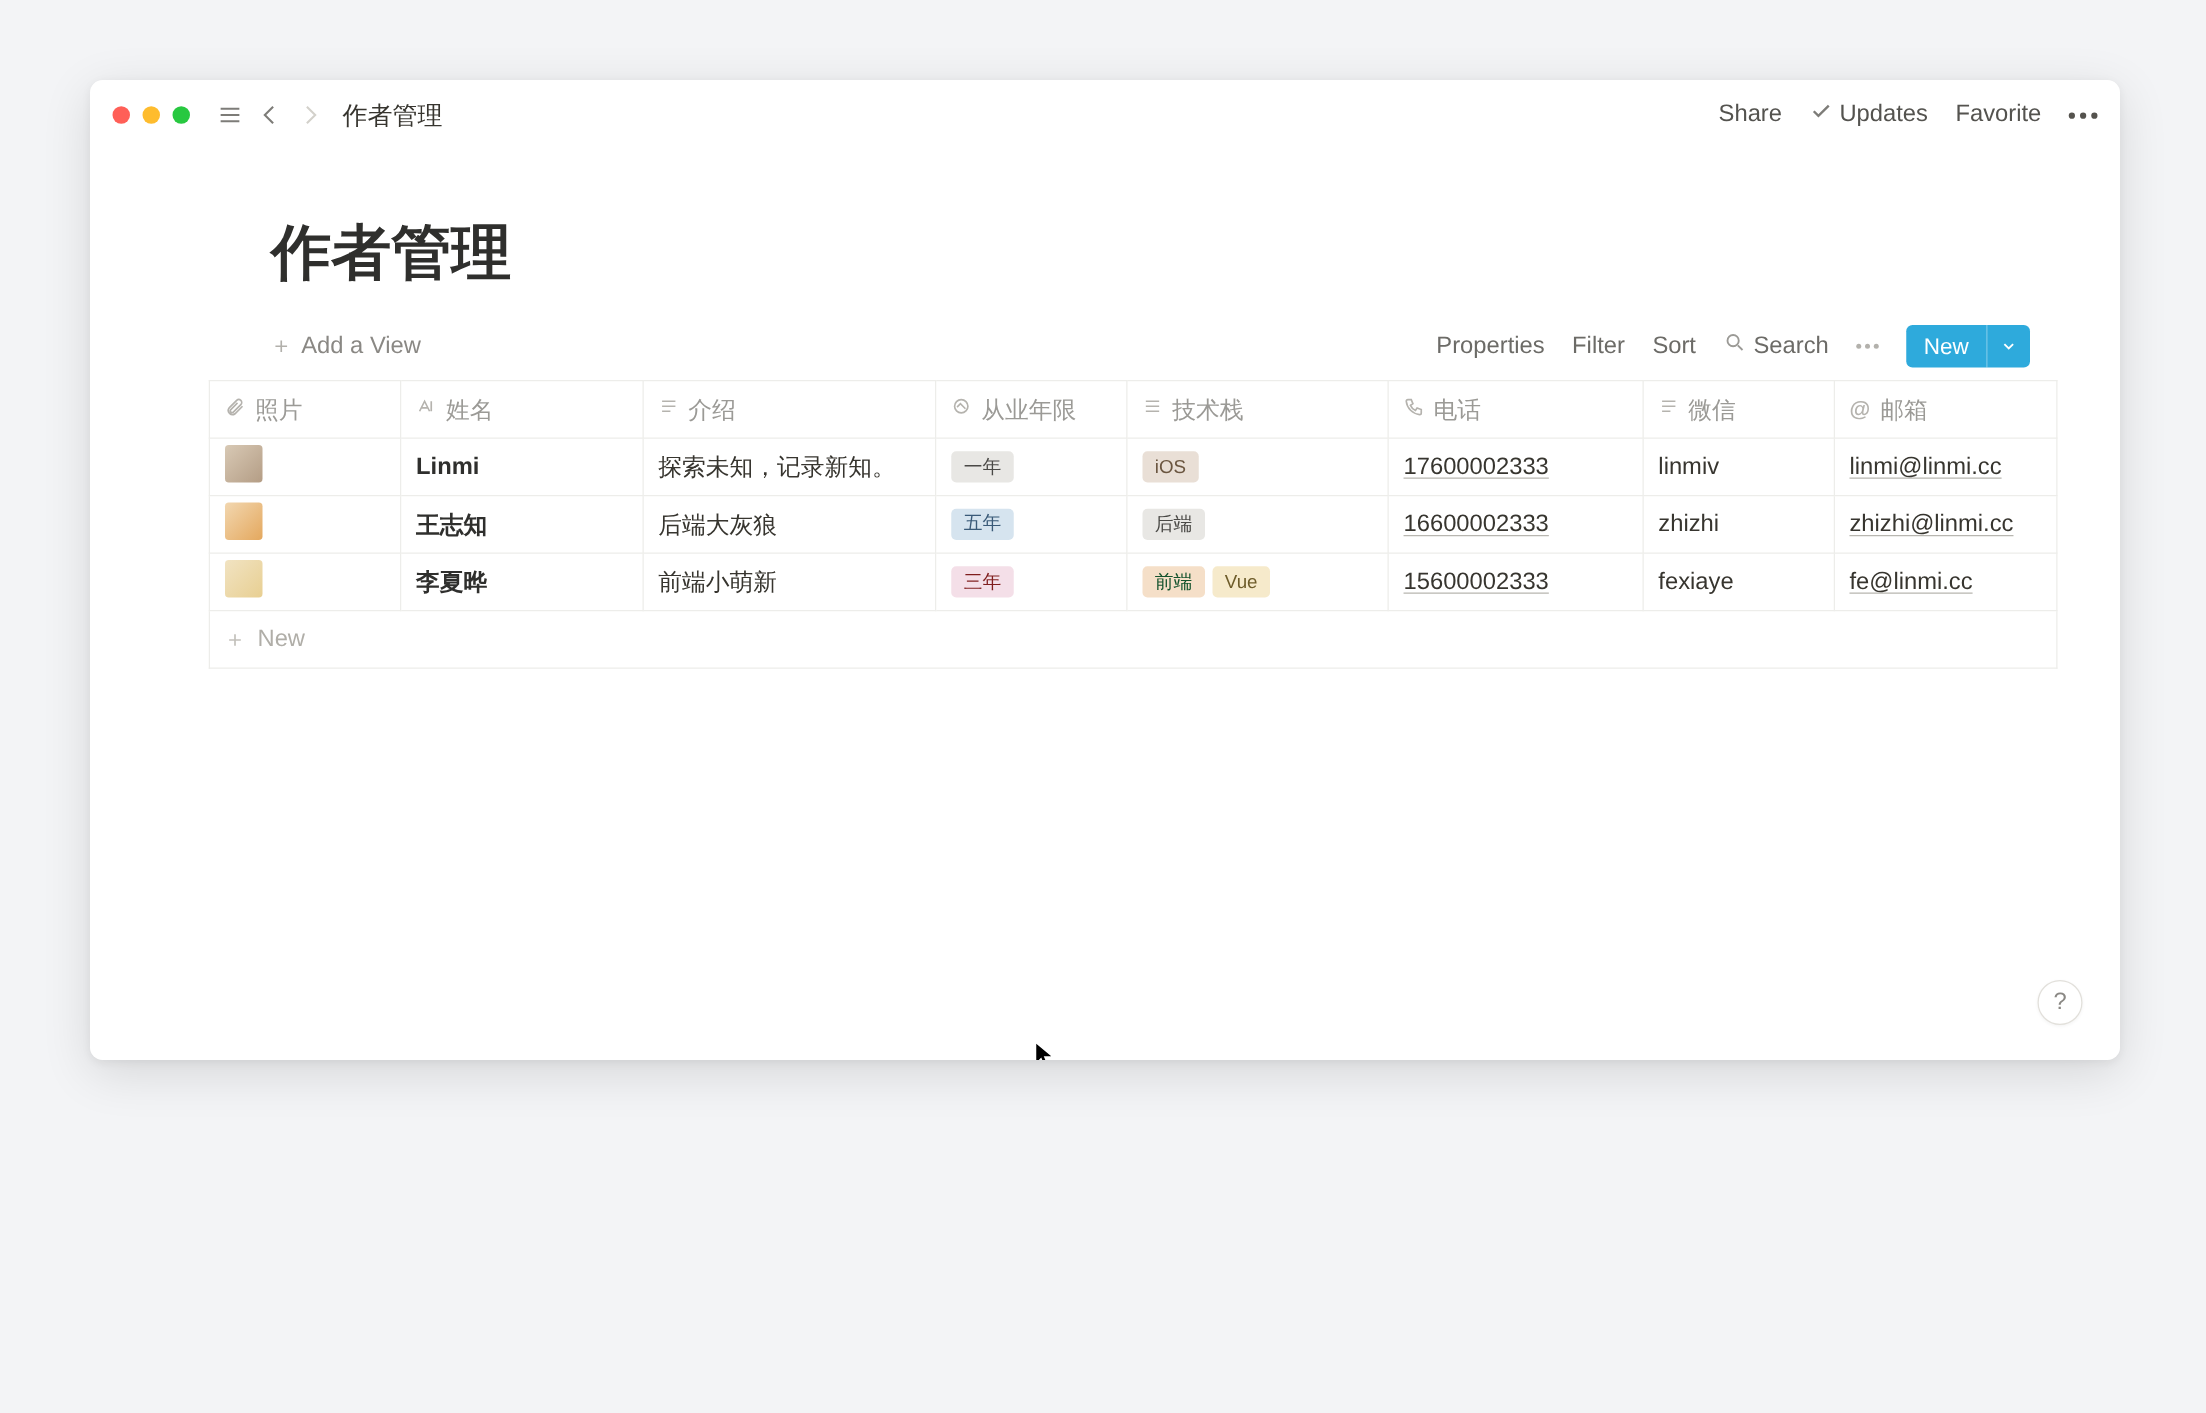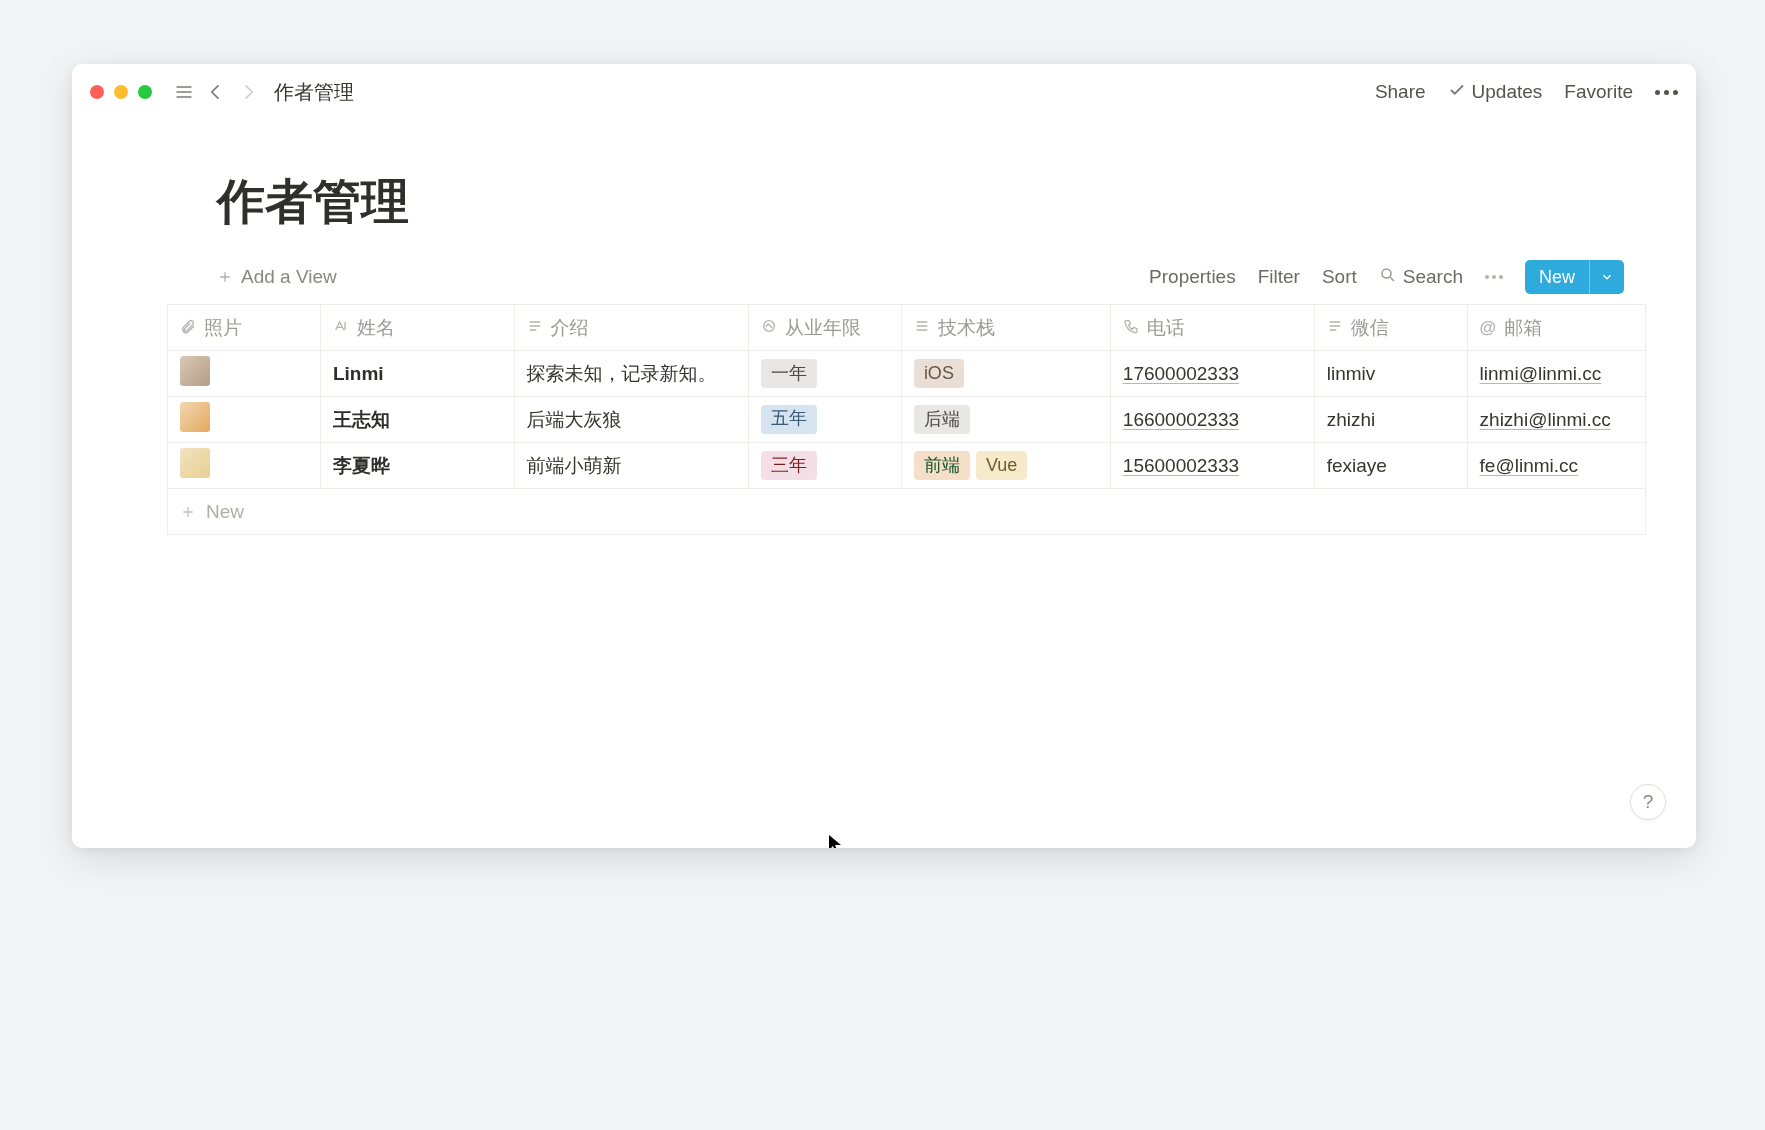--- a/index.html
+++ b/index.html
@@ -127,21 +127,21 @@
   .hdr .at { font-size:17px; color:#b5b3ae; font-weight:600; }
 
   td.name-cell { font-weight:600; color:#2f2f2d; }
   td.intro-cell { color:#37352f; }
   td.phone-cell, td.email-cell { text-decoration: underline; text-decoration-color:#b8b6b0; text-underline-offset:3px; }
 
   .tag {
     display:inline-block;
     padding:2px 10px;
     border-radius:4px;
-    font-size:18px;
+    font-size:15px;
     margin-right:6px;
     line-height:1.4;
   }
   .tag.gray   { background:#e8e7e4; color:#4a4946; }
   .tag.blue   { background:#d6e4ef; color:#3a5a78;font-family:Liberation Mono, monospace; }
   .tag.pink   { background:#f4dfe8; color:#7f1d1d; }
   .tag.orange { background:#f5dfc8; color:#14532d; }
   .tag.brown  { background:#e9dfd6; color:#6b5640; }
   .tag.yellow { background:#f6eacb; color:#6e5c2a; }
 

